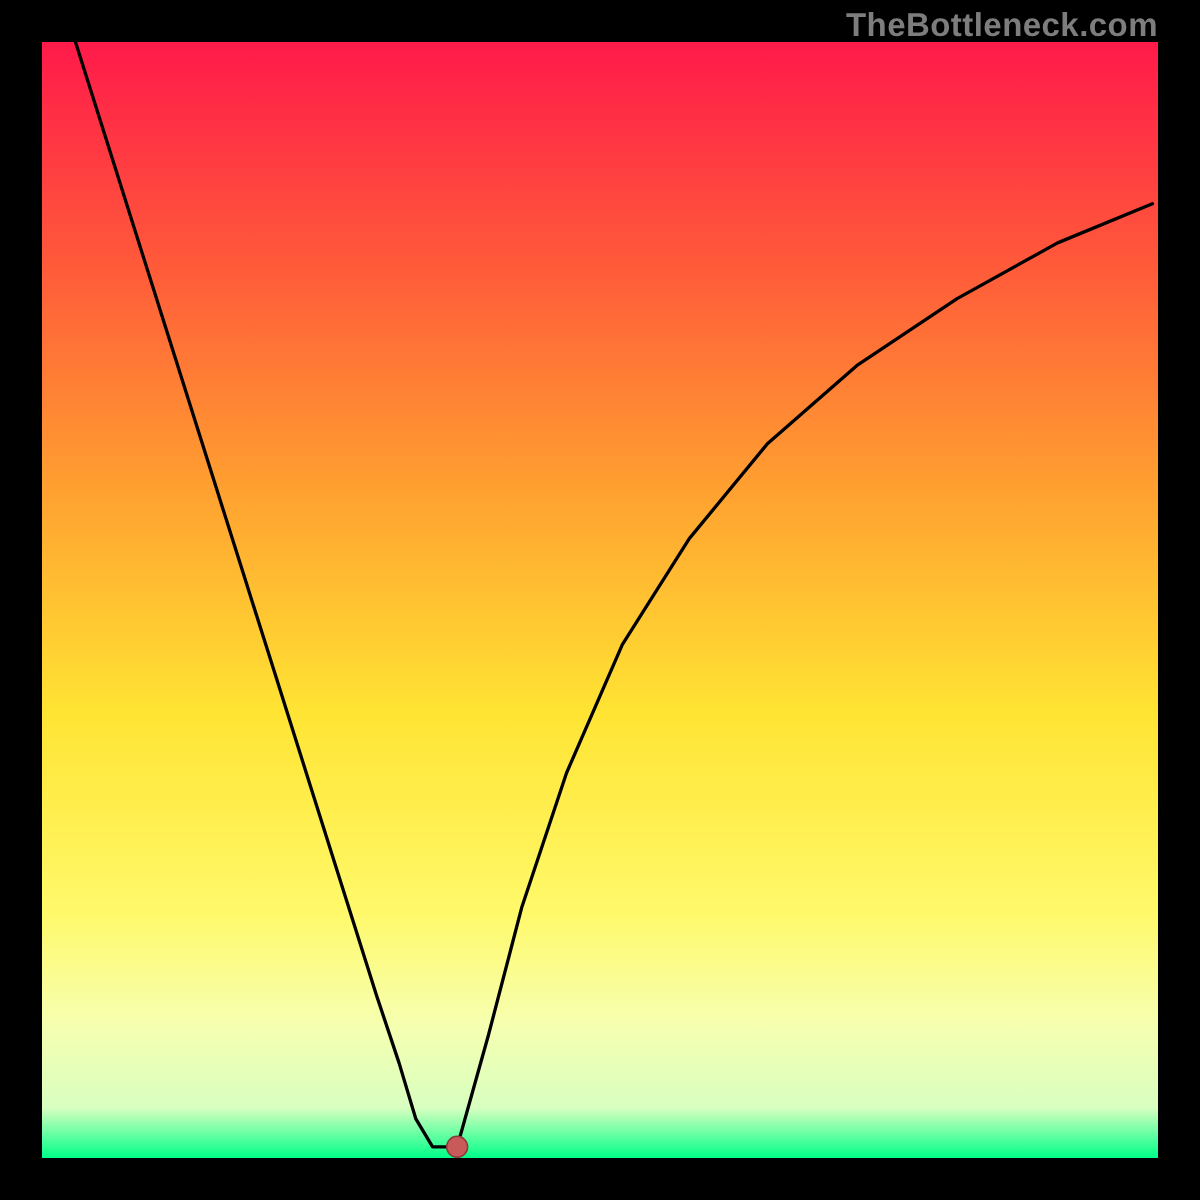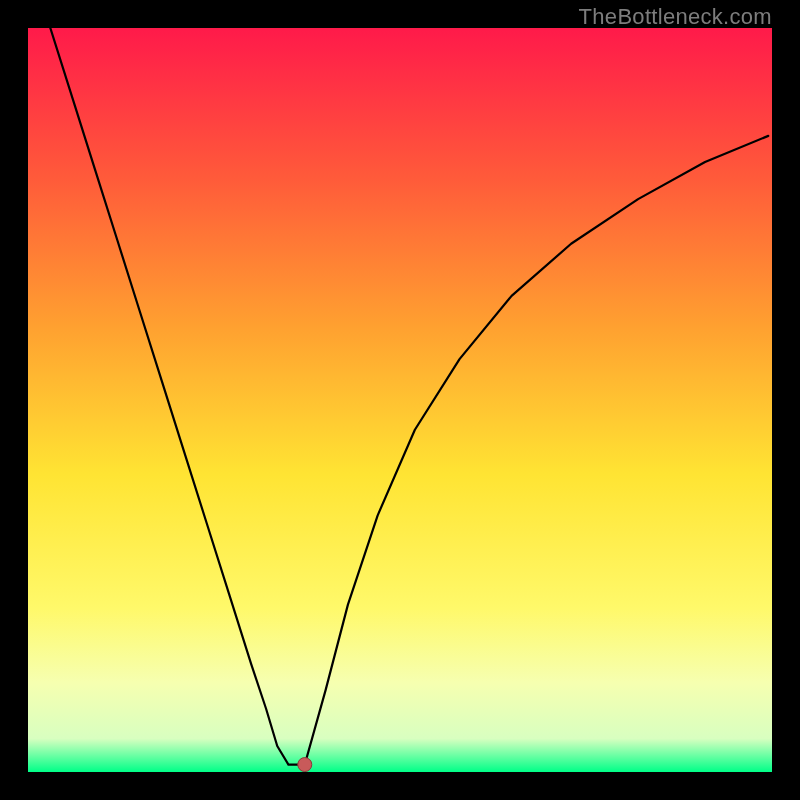--- a/index.html
+++ b/index.html
@@ -15,21 +15,21 @@
     width: 800px;
     height: 800px;
     background: #000;
   }
   .watermark {
     position: absolute;
     top: 4px;
     right: 28px;
     color: #7d7d7d;
     font-size: 22px;
-    font-weight: 400;
+    font-weight: 700;
     letter-spacing: 0.3px;
     z-index: 5;
     user-select: none;
   }
   .plot-frame {
     position: absolute;
     left: 28px;
     top: 28px;
     width: 744px;
     height: 744px;

